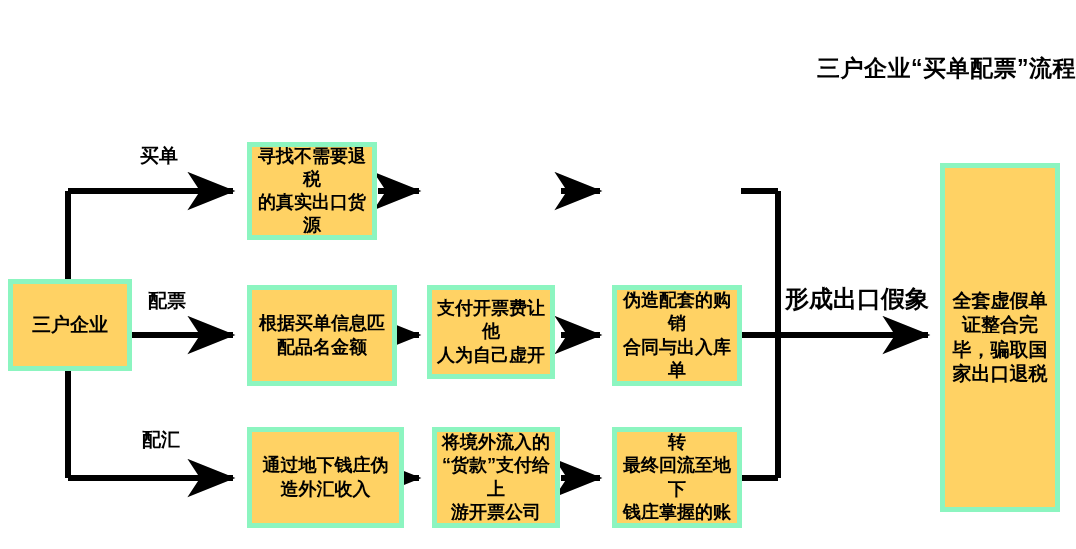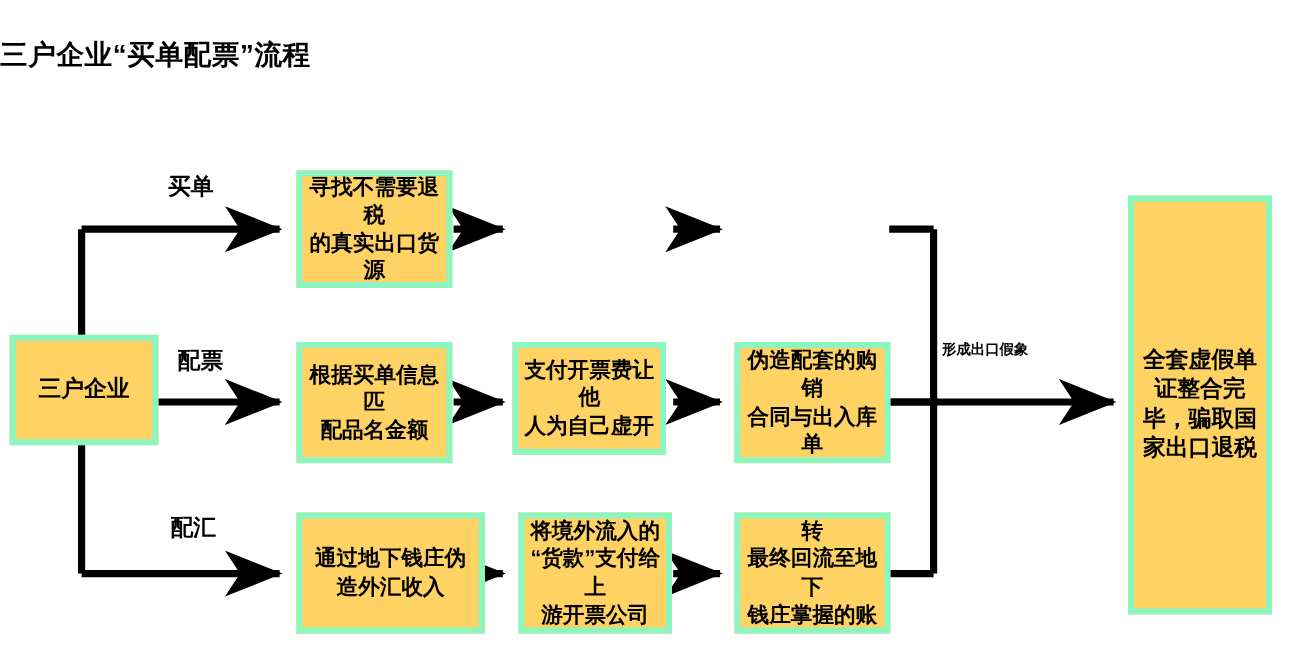--- a/index.html
+++ b/index.html
@@ -20,23 +20,23 @@
   #flow-svg {
     position: absolute;
     left: 0;
     top: 0;
     width: 1076px;
     height: 549px;
   }
   .title {
     position: absolute;
     left: 0;
-    top: 30px;
+    top: 53px;
     width: 1076px;
-    text-align: left;
+    text-align: right;
     font-size: 23px;
     font-weight: bold;
     color: #000000;
     letter-spacing: 0.5px;
     white-space: nowrap;
   }
   .node {
     position: absolute;
     box-sizing: border-box;
     background: #ffd264;
@@ -69,21 +69,21 @@
     position: absolute;
     color: #000000;
     font-weight: bold;
     font-size: 19px;
     white-space: nowrap;
   }
   .lane-label {
     font-size: 19px;
   }
   .merge-label {
-    font-size: 12px;
+    font-size: 24px;
   }
 </style>
 </head>
 <body>
 
 <div id="canvas">
 
   <div class="title">三户企业“买单配票”流程</div>
 
   <svg id="flow-svg" viewBox="0 0 1076 549" xmlns="http://www.w3.org/2000/svg">
@@ -130,21 +130,21 @@
 
   <div class="edge-label lane-label" style="left:140px; top:143px;">买单</div>
   <div class="edge-label lane-label" style="left:148px; top:288px;">配票</div>
   <div class="edge-label lane-label" style="left:142px; top:427px;">配汇</div>
 
   <div class="node node-step" style="left:247px; top:142px; width:130px; height:98px;">
     <span class="node-text">寻找不需要退税
 的真实出口货源</span>
   </div>
 
-  <div class="node node-step" style="left:247px; top:285px; width:130px; height:101px;">
+  <div class="node node-step" style="left:247px; top:285px; width:150px; height:101px;">
     <span class="node-text">根据买单信息匹
 配品名金额</span>
   </div>
   <div class="node node-step" style="left:427px; top:285px; width:128px; height:94px;">
     <span class="node-text">支付开票费让他
 人为自己虚开</span>
   </div>
   <div class="node node-step" style="left:612px; top:285px; width:130px; height:101px;">
     <span class="node-text">伪造配套的购销
 合同与出入库单</span>

